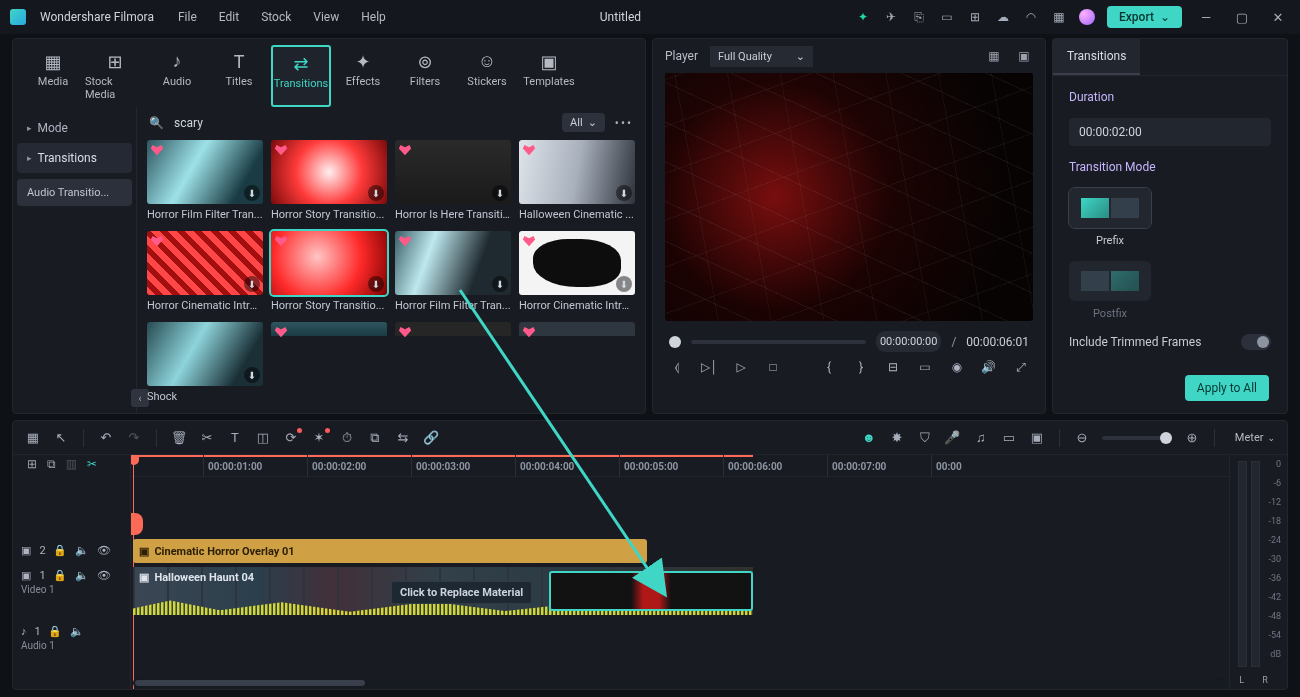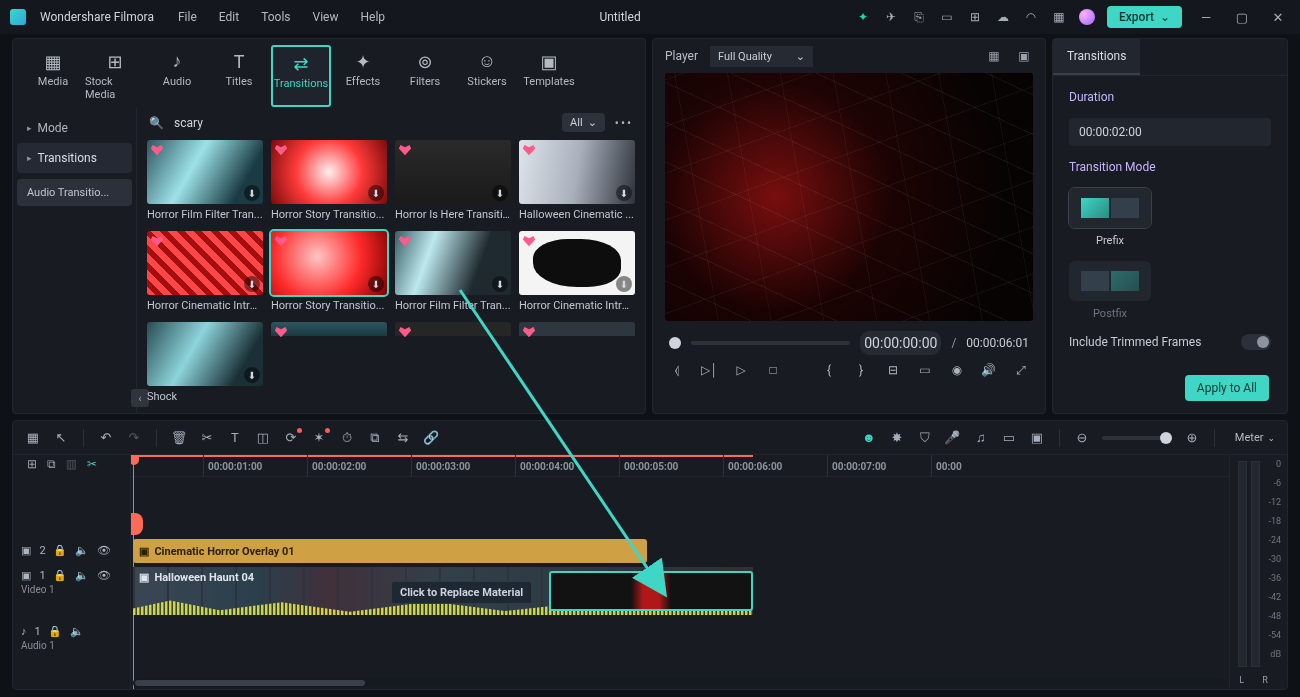--- a/index.html
+++ b/index.html
@@ -81,21 +81,21 @@
       linear-gradient(#120606,#070303);
   }
   .web{position:absolute; inset:0; background:
     repeating-linear-gradient(25deg, rgba(200,200,200,.07) 0 1px, transparent 1px 36px),
     repeating-linear-gradient(-20deg, rgba(200,200,200,.06) 0 1px, transparent 1px 44px),
     repeating-linear-gradient(80deg, rgba(200,200,200,.05) 0 1px, transparent 1px 52px);
   }
   .scrub { display:flex; align-items:center; gap:10px; padding:10px 16px 0;}
   .scrub .dot{ width:12px;height:12px;border-radius:50%;background:#cfd4dc;}
   .scrub .bar{ flex:1; height:4px; background:#2c313b; border-radius:2px;}
-  .scrub .time{ background:#252a33; padding:4px 4px; border-radius:9px; font-size:14px; color:#cfd4dc;}
+  .scrub .time{ background:#252a33; padding:4px 4px; border-radius:9px; font-size:11px; color:#cfd4dc;}
   .scrub .sep{color:#8d94a1;}
   .pctrl { display:flex; align-items:center; padding:8px 16px 10px; gap:16px; color:#aeb5c1;}
   .pctrl .sp{flex:1;}
   .pctrl .ic{width:16px;text-align:center;}
 
   
   .insp-tab { display:flex; border-bottom:1px solid #23262e;}
   .insp-tab .t { padding:10px 14px; font-size:12px; color:#9aa0ac;}
   .insp-tab .t.act { background:#22262f; color:#d8dde6; border-bottom:2px solid #3a3f4a;}
   .insp-body{ padding:14px 16px; font-size:12px; color:#c6cbd4; display:flex; flex-direction:column; gap:14px;}
@@ -180,21 +180,21 @@
 </style>
 </head>
 <body>
 
 <div class="titlebar">
   <div class="logo"></div>
   <div class="app-name">Wondershare Filmora</div>
   <div class="menus">
     <span>File</span>
     <span>Edit</span>
-    <span>Tools</span>
+    <span>Stock</span>
     <span>View</span>
     <span>Help</span>
   </div>
   <div class="doc">Untitled</div>
   <div class="right">
     <span class="ico gift">✦</span>
     <span class="ico">✈</span>
     <span class="ico">⎘</span>
     <span class="ico">▭</span>
     <span class="ico">⊞</span>

